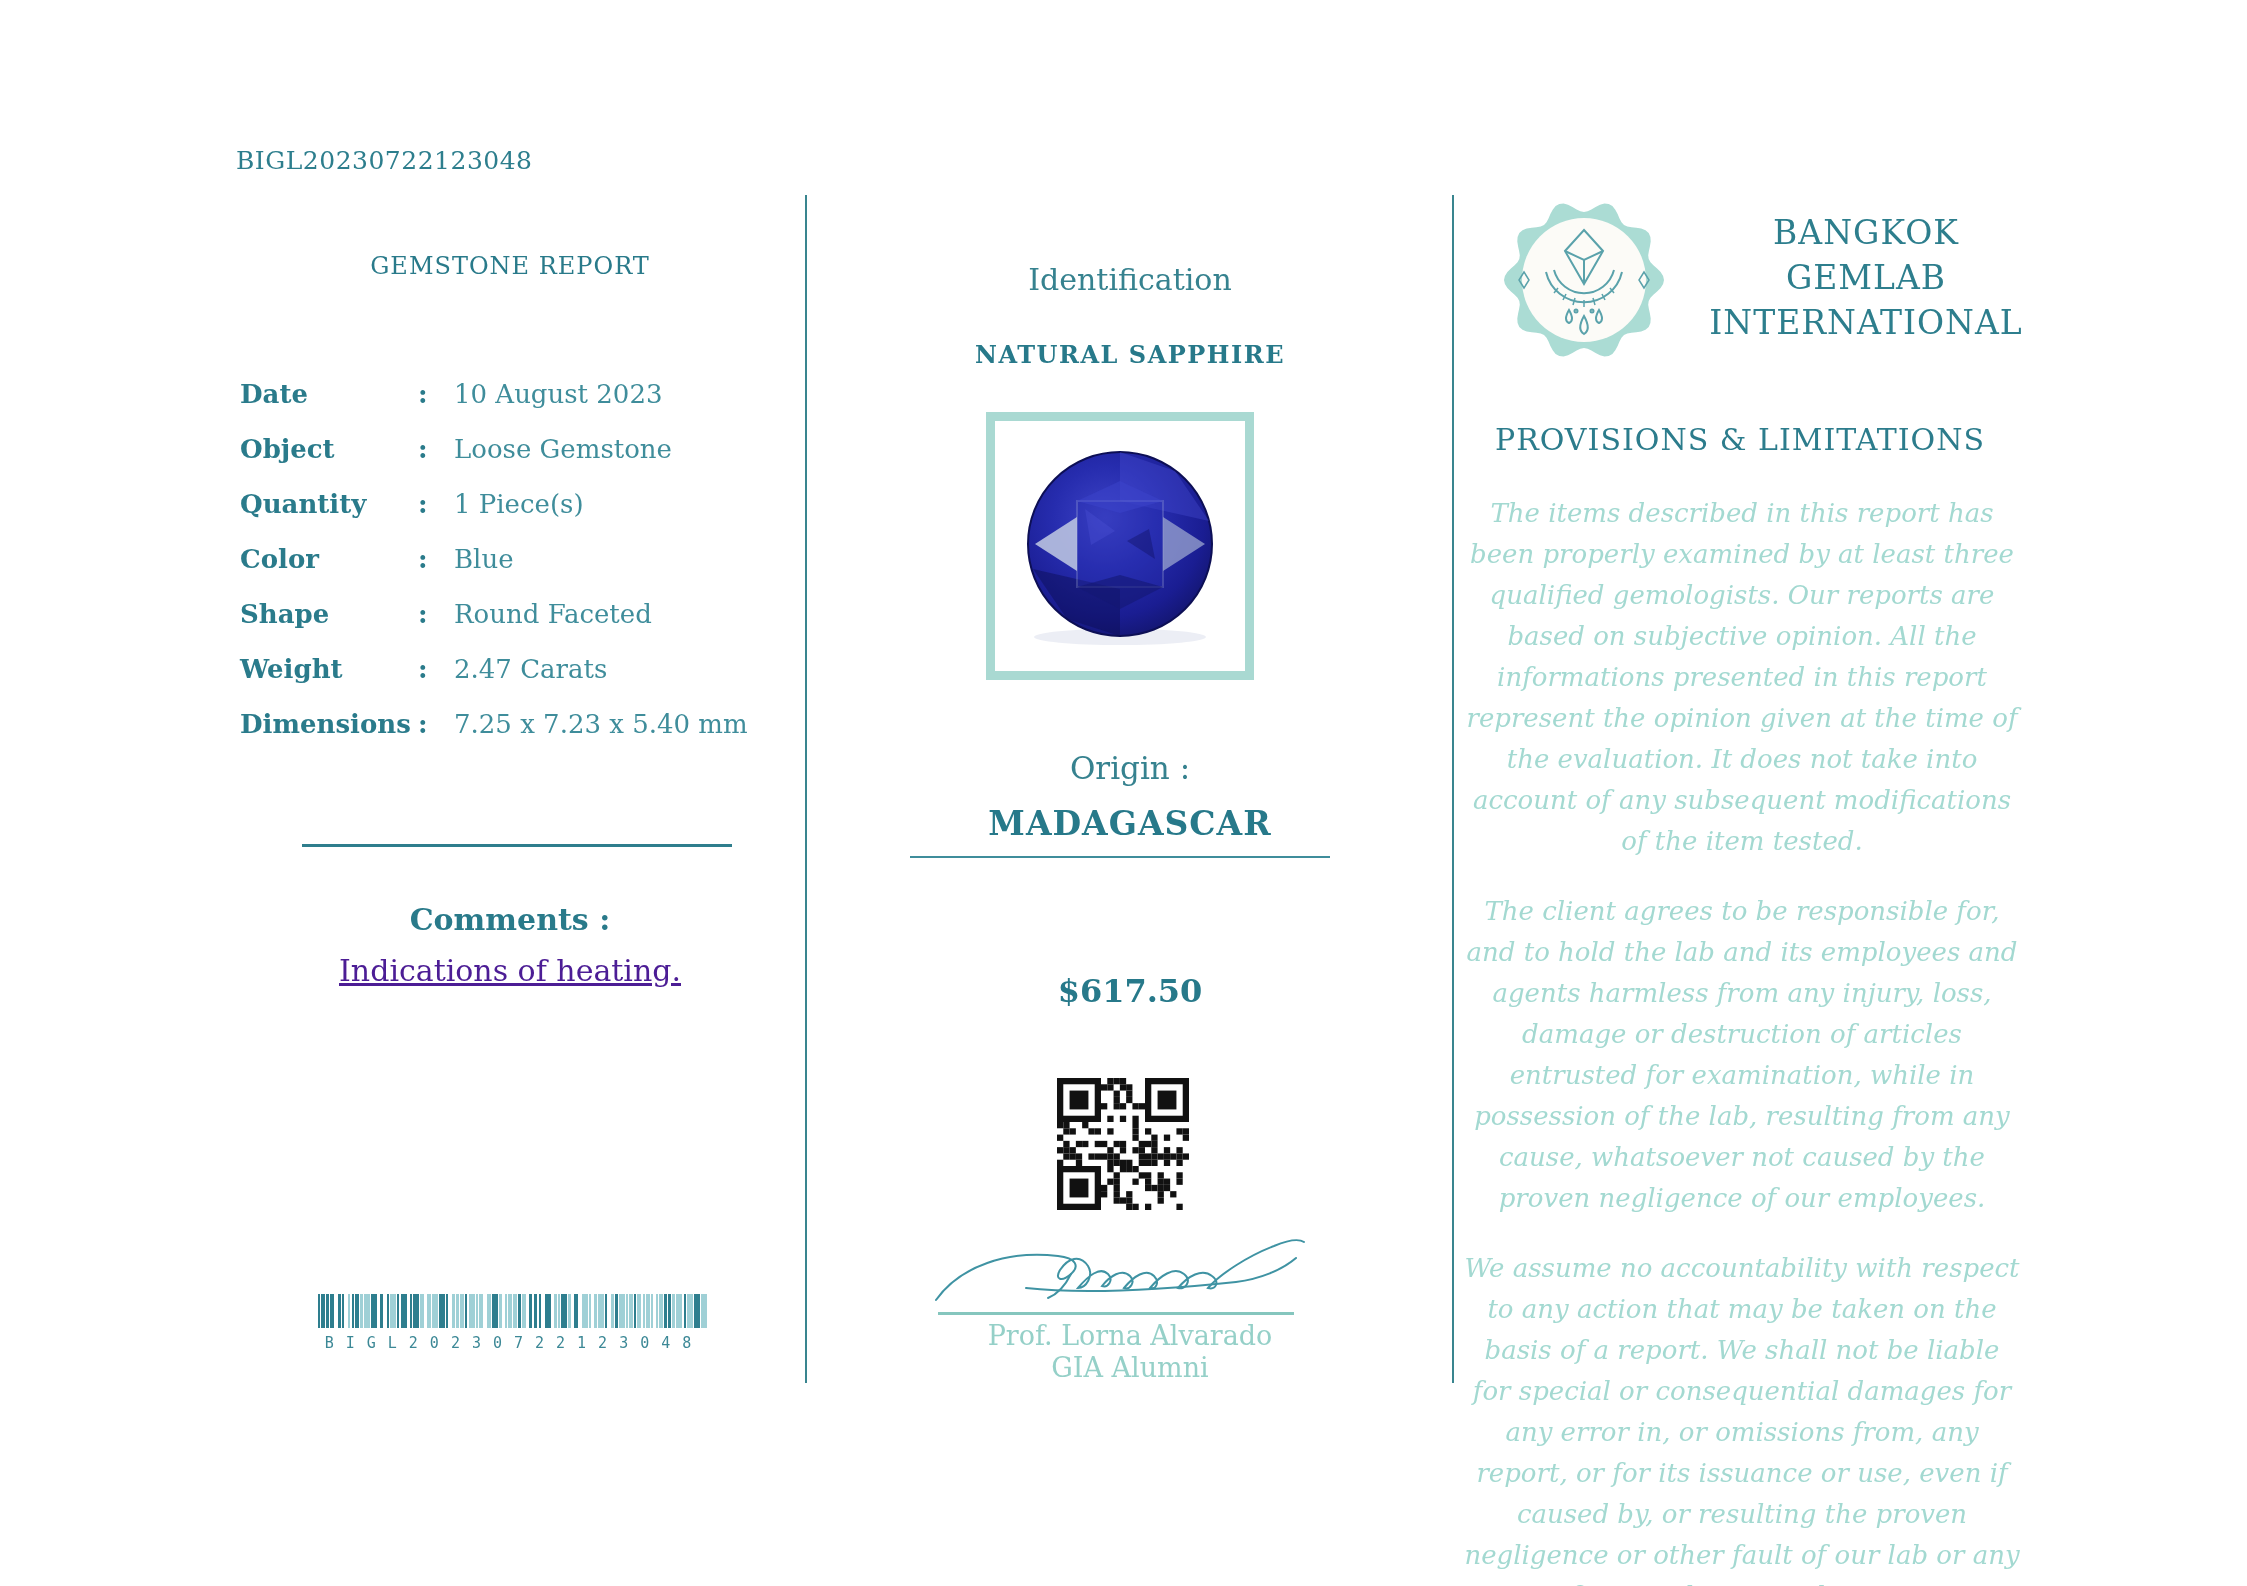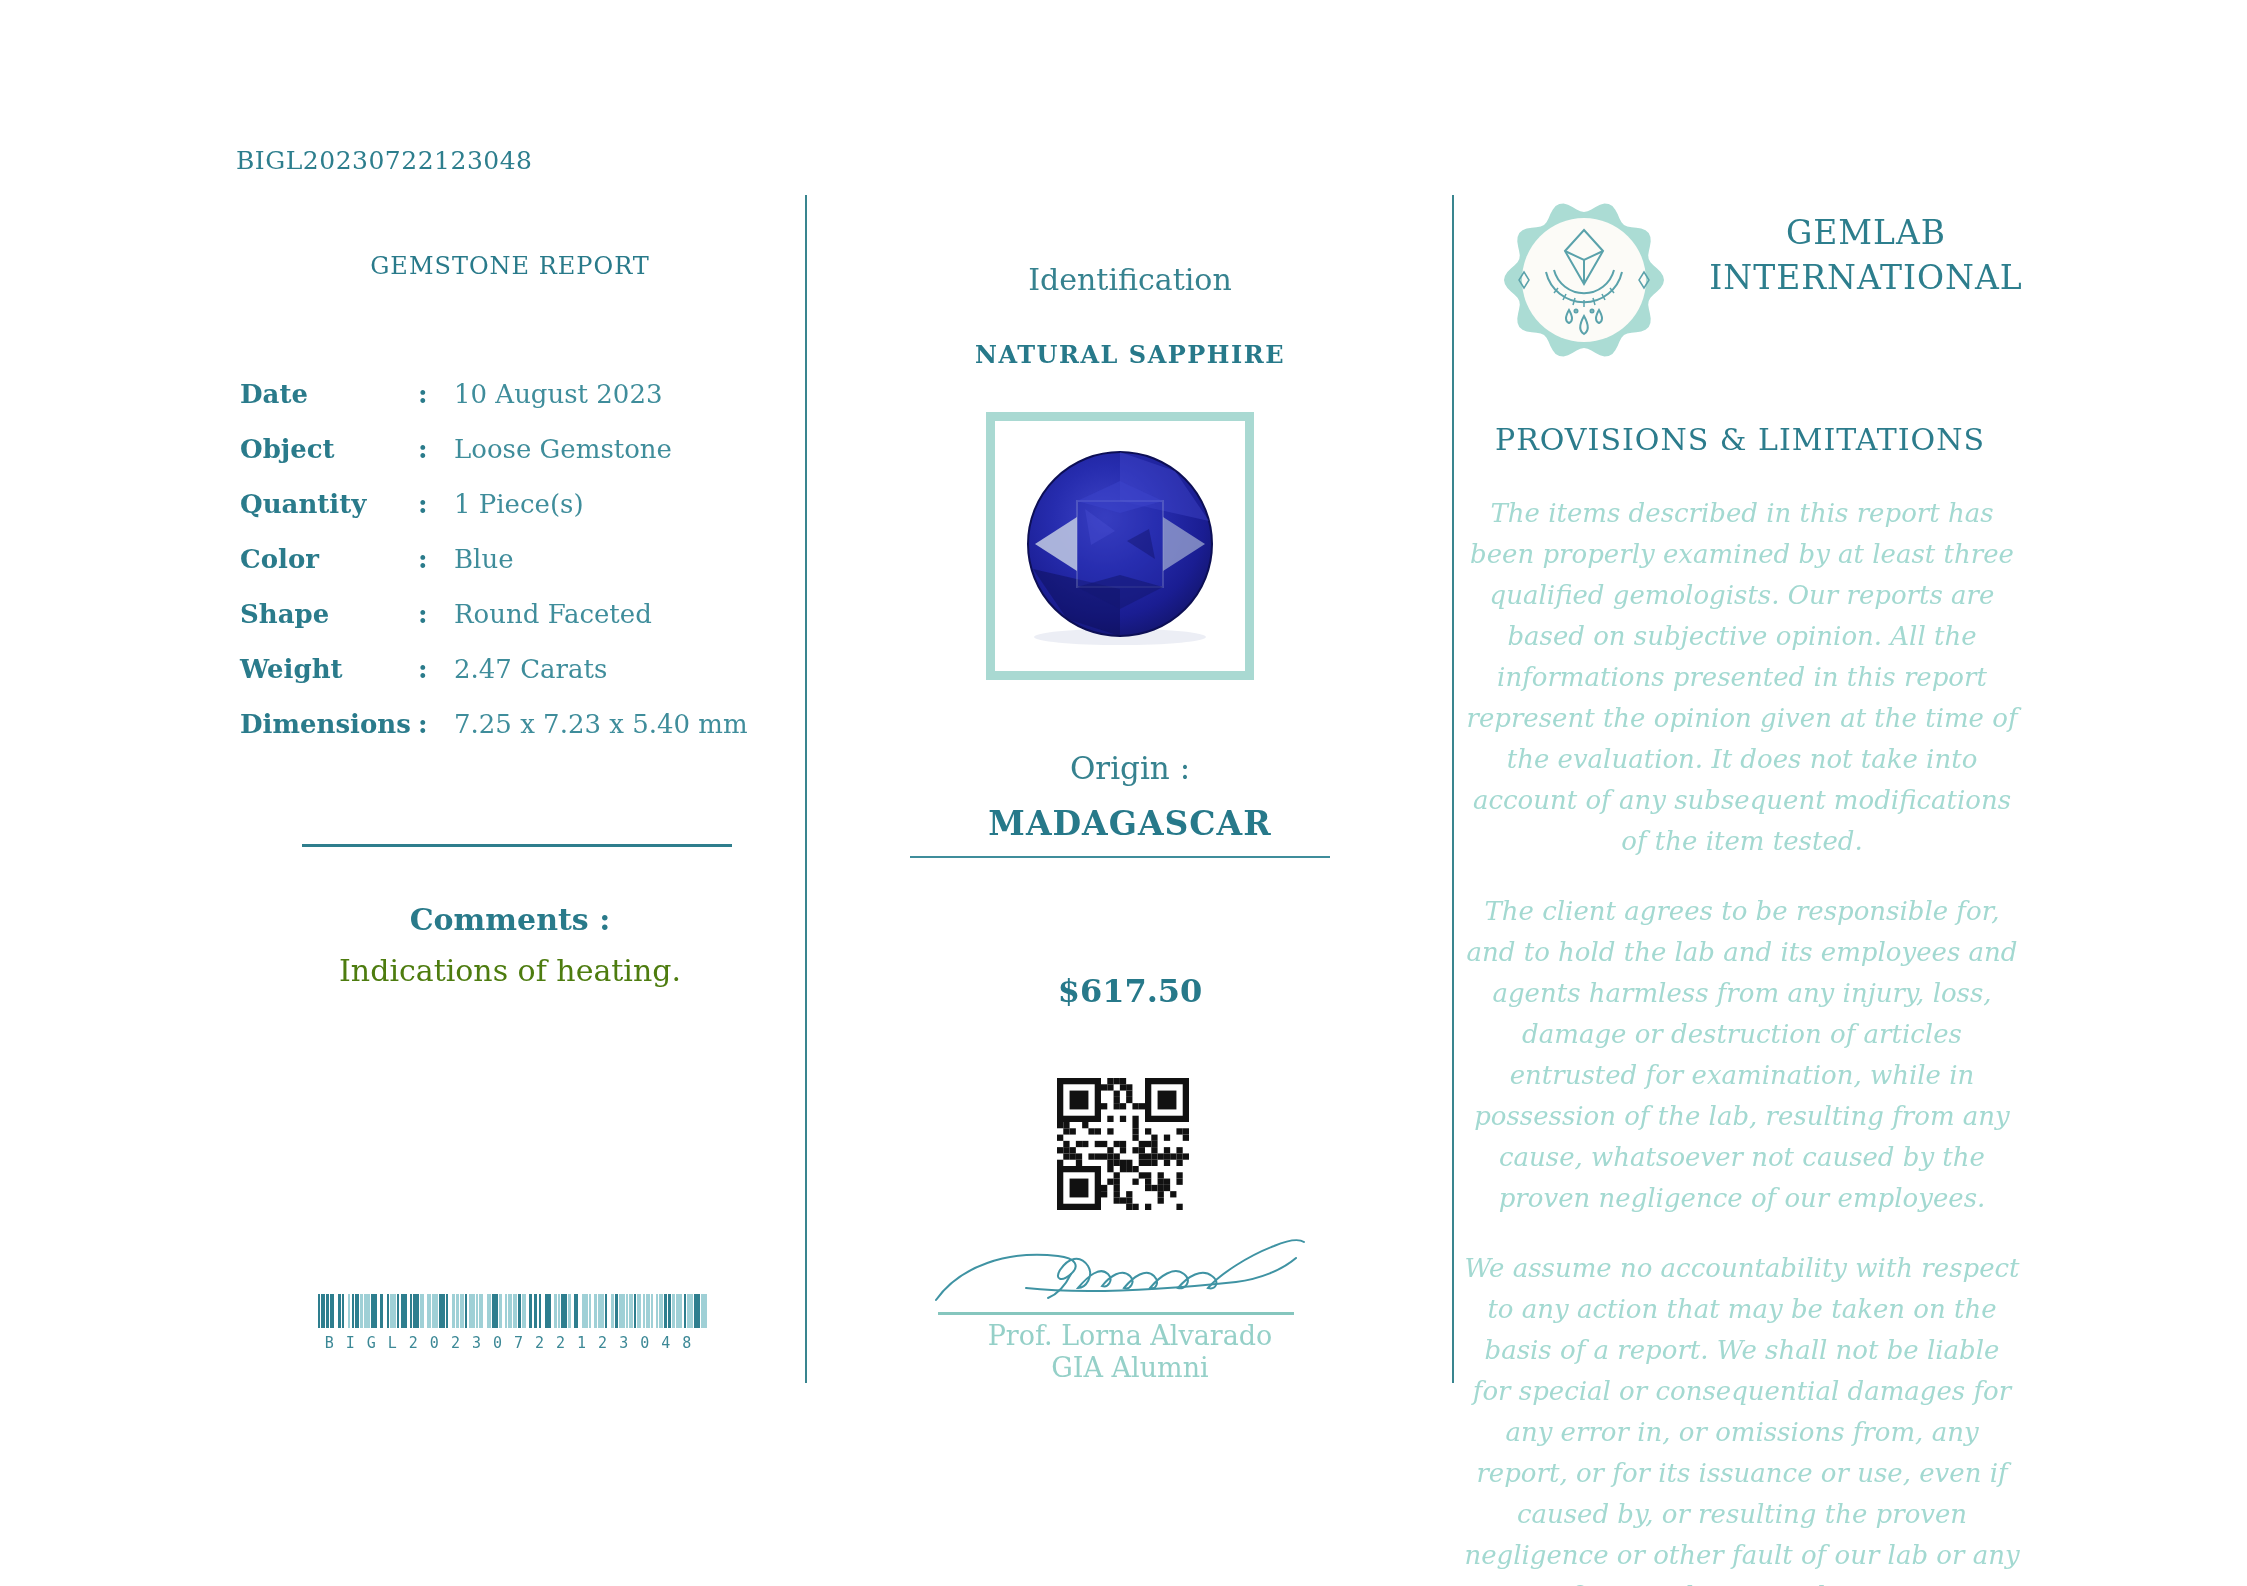--- a/index.html
+++ b/index.html
@@ -17,21 +17,21 @@
   
   .gem-title{left:240px;top:252px;width:540px;text-align:center;font-size:24px;font-weight:normal;letter-spacing:1px;color:#297a8a;}
   .details{left:240px;top:366px;width:560px;font-size:26px;}
   .details .row{display:flex;height:55px;align-items:center;}
   .details .lbl{width:178px;font-weight:bold;color:#2a7b8b;}
   .details .colon{width:36px;font-weight:bold;color:#2a7b8b;}
   .details .val{color:#3f8d9b;}
   .hdiv-left{left:302px;top:844px;width:430px;height:3px;background:#2f7e8d;}
   .comments{left:240px;top:902px;width:540px;text-align:center;}
   .comments .c-lbl{font-size:30px;font-weight:bold;color:#297a8a;}
-  .comments .c-txt{margin-top:16px;font-size:30px;color:#4d7c0f;}
+  .comments .c-txt{margin-top:16px;font-size:30px;color:#4c1d95;text-decoration:underline;}
   .barcode-wrap{left:318px;top:1294px;width:392px;text-align:center;}
   .barcode-text{margin-top:2px;font-family:"DejaVu Sans Mono","Liberation Mono",monospace;font-size:15px;letter-spacing:12px;color:#3c8896;white-space:nowrap;}
   
   .mid-center{left:830px;width:600px;text-align:center;}
   .ident-label{top:262px;font-size:30px;color:#36828f;}
   .ident-name{top:340px;font-size:24px;font-weight:bold;letter-spacing:1.5px;color:#27798a;}
   .gem-frame{left:986px;top:412px;width:250px;height:250px;border:9px solid #a9d9d2;background:#ffffff;}
   .gem-frame svg{display:block;margin:20px auto 0;}
   .origin-label{top:750px;font-size:31px;color:#36828f;}
   .origin-value{top:804px;font-size:33px;font-weight:bold;letter-spacing:1px;color:#27798a;}
@@ -384,20 +384,21 @@
       <path d="M0,32 C-5,41 -5,47 0,50 C5,47 5,41 0,32 Z"></path>
       <path d="M15,26 C11,33 11,37 15,39 C19,37 19,33 15,26 Z"></path>
       <circle cx="-8" cy="27" r="1.5"></circle>
         <circle cx="8" cy="27" r="1.5"></circle>
       <path d="M-60,-12 L-55,-4 L-60,4 L-65,-4 Z" stroke-width="1.5"></path>
       <path d="M60,-12 L65,-4 L60,4 L55,-4 Z" stroke-width="1.5"></path>
     </g>
   </svg>
 
   <div class="abs lab-name">
+    <div>BANGKOK</div>
     <div>GEMLAB</div>
     <div>INTERNATIONAL</div>
   </div>
 
   <div class="abs prov-title">PROVISIONS &amp; LIMITATIONS</div>
 
   <div class="abs prov-text">
     <p>The items described in this report has been properly examined by at least three qualified gemologists. Our reports are based on subjective opinion. All the informations presented in this report represent the opinion given at the time of the evaluation. It does not take into account of any subsequent modifications of the item tested.</p>
     <p>The client agrees to be responsible for, and to hold the lab and its employees and agents harmless from any injury, loss, damage or destruction of articles entrusted for examination, while in possession of the lab, resulting from any cause, whatsoever not caused by the proven negligence of our employees.</p>
     <p>We assume no accountability with respect to any action that may be taken on the basis of a report. We shall not be liable for special or consequential damages for any error in, or omissions from, any report, or for its issuance or use, even if caused by, or resulting the proven negligence or other fault of our lab or any of its employees and agents.</p>

